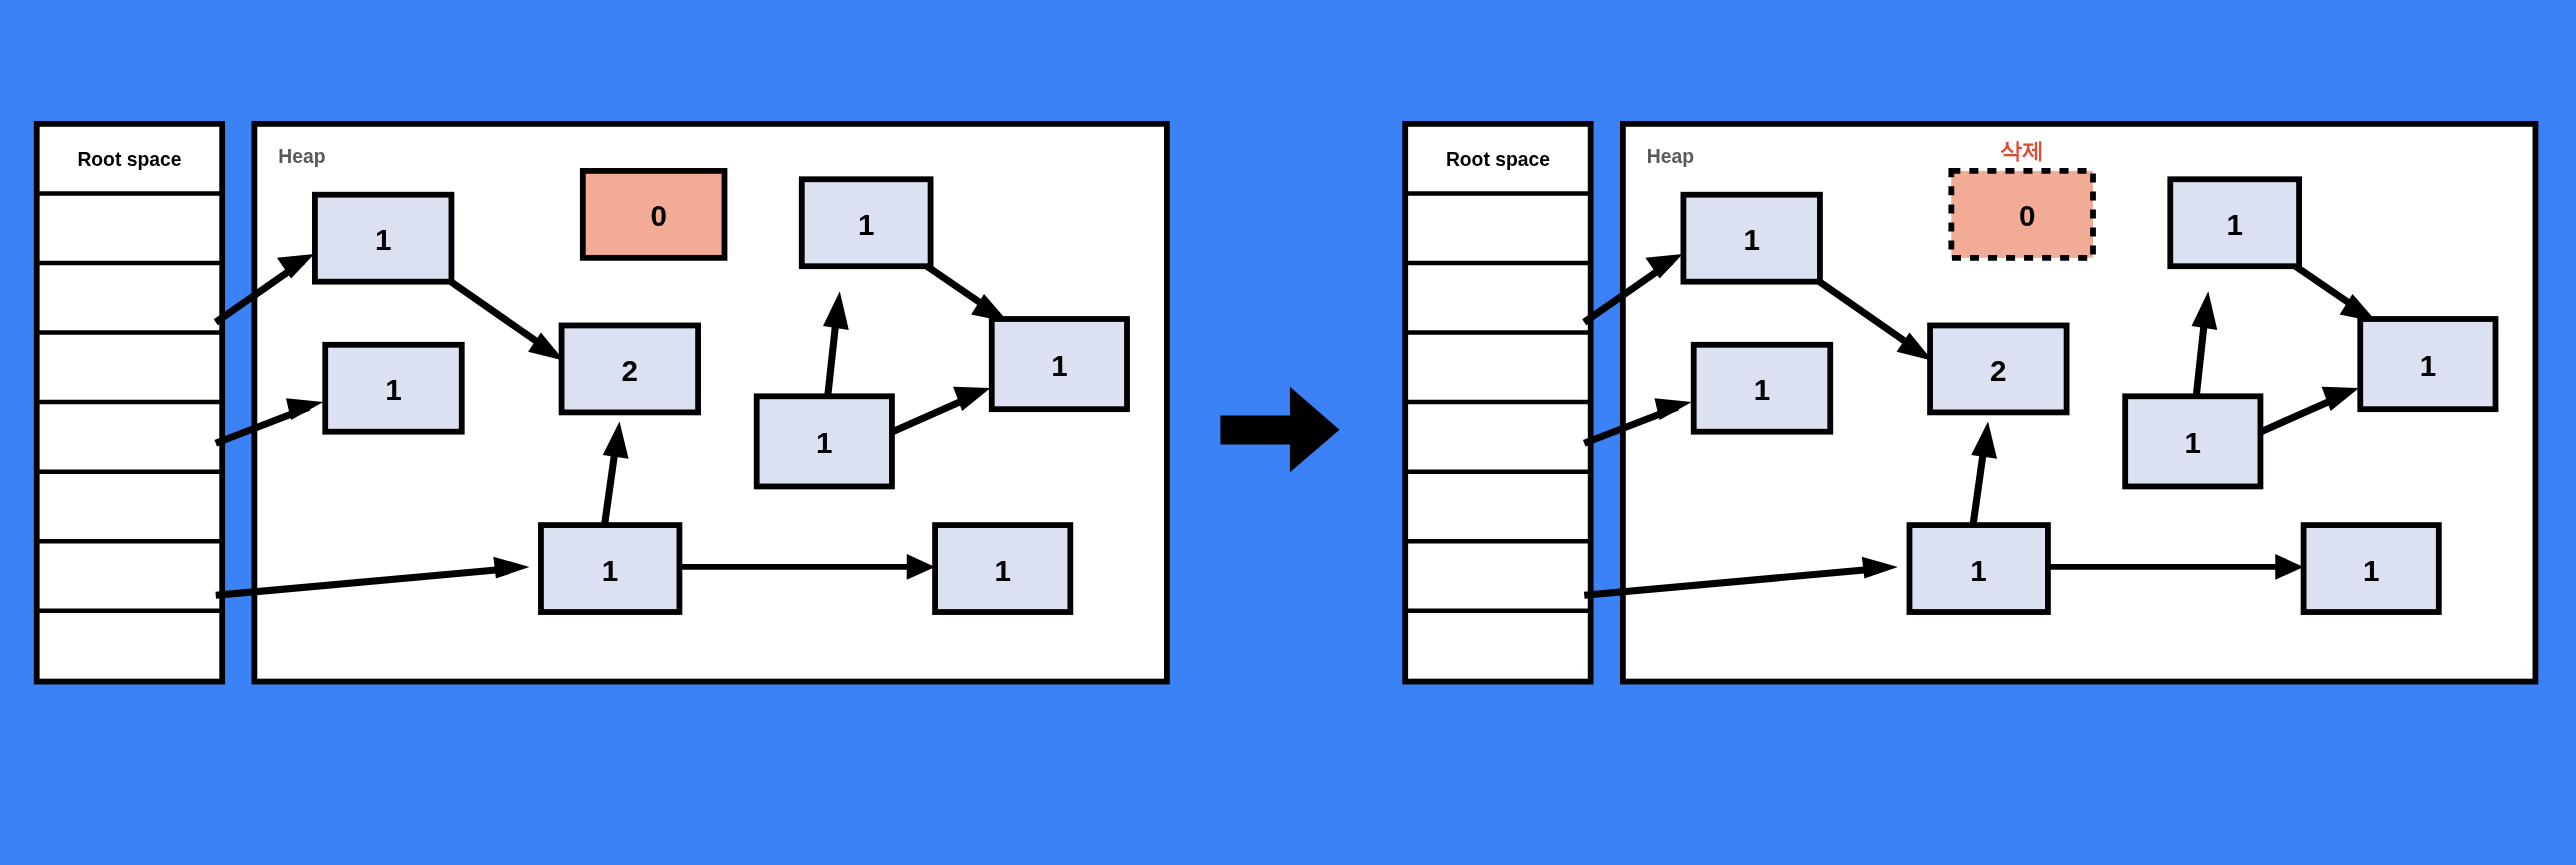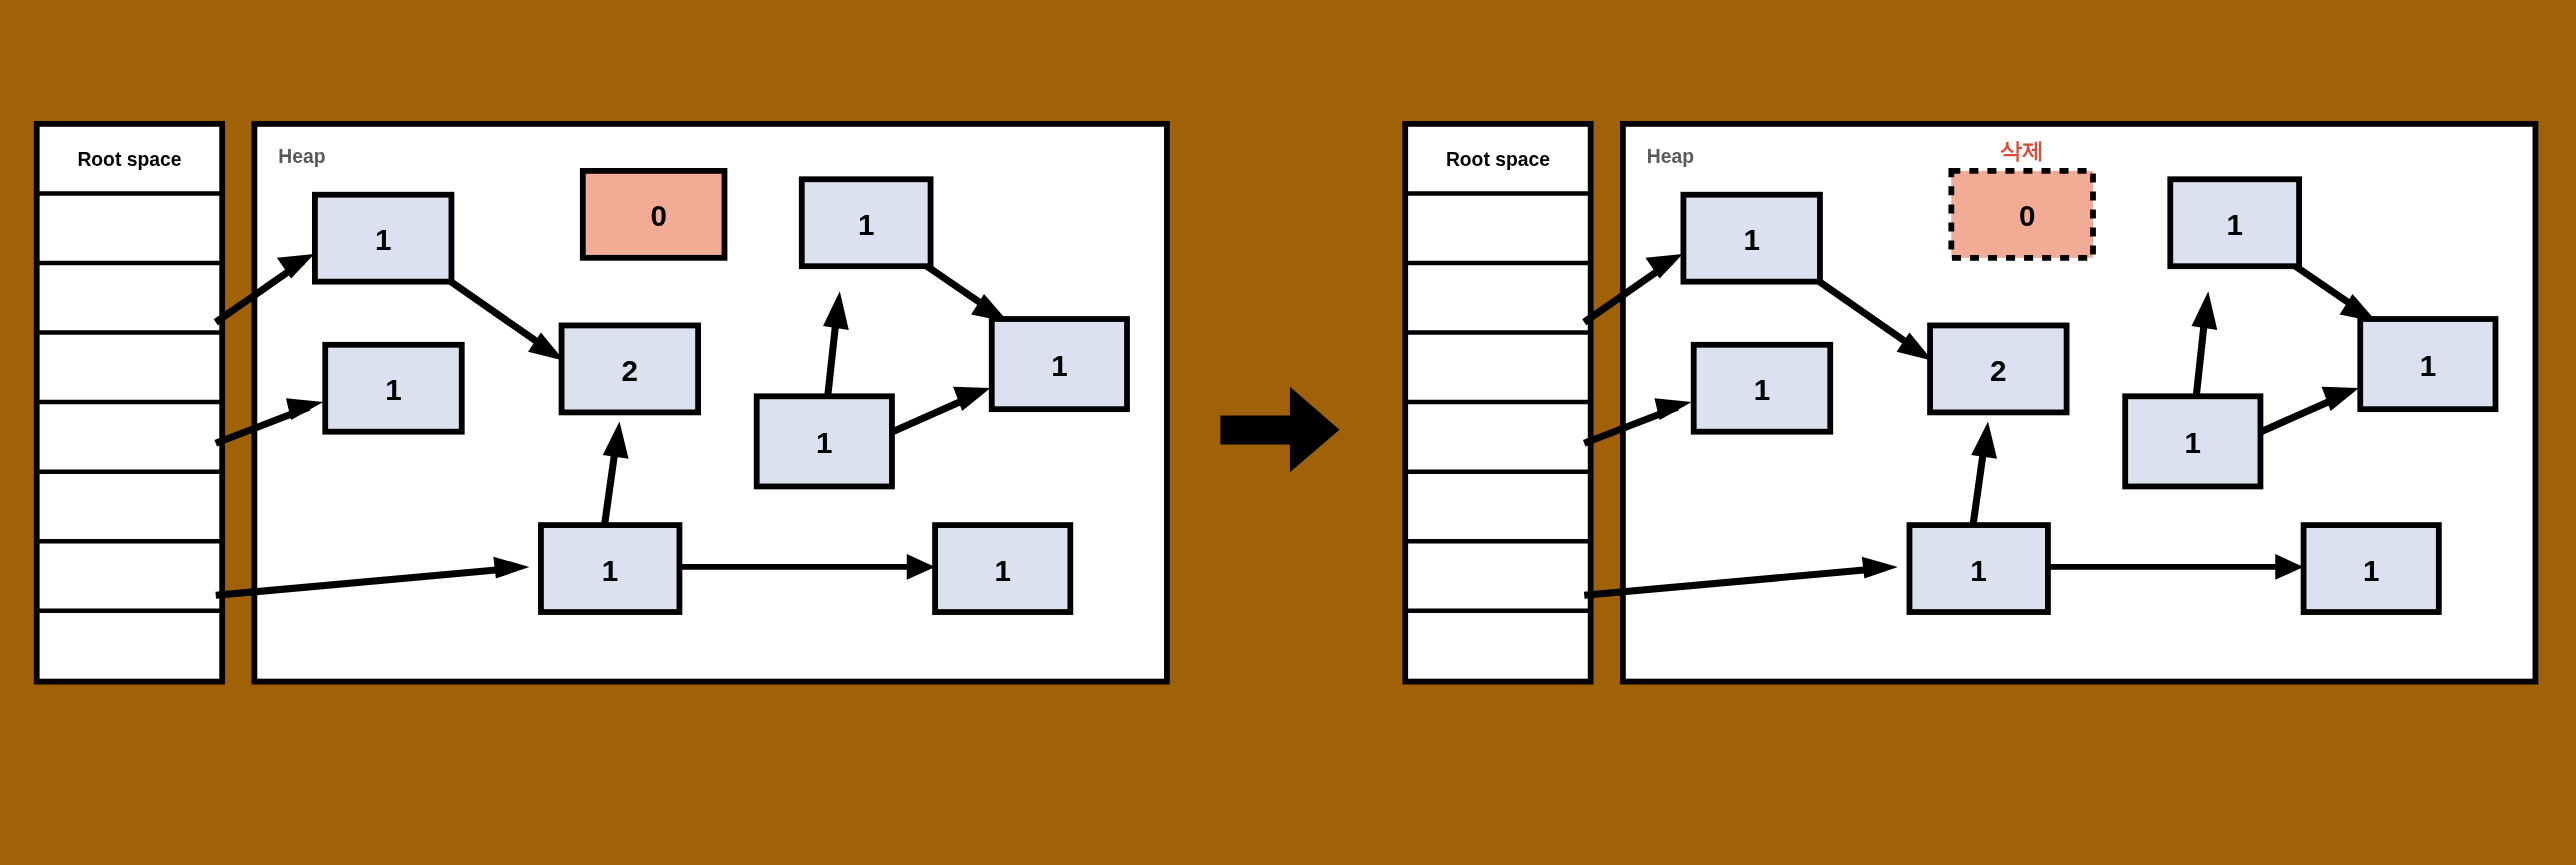--- a/index.html
+++ b/index.html
@@ -10,21 +10,21 @@
   body {
     width: 2576px;
     height: 866px;
     font-family: "Liberation Sans", sans-serif;
     overflow: hidden;
   }
   #stage {
     position: relative;
     width: 2576px;
     height: 866px;
-    background: #a16207;
+    background: #3b82f6;
   }
   svg.diagram {
     position: absolute;
     left: 0;
     top: 0;
     width: 2576px;
     height: 866px;
     display: block;
   }
   .panel-frame {

